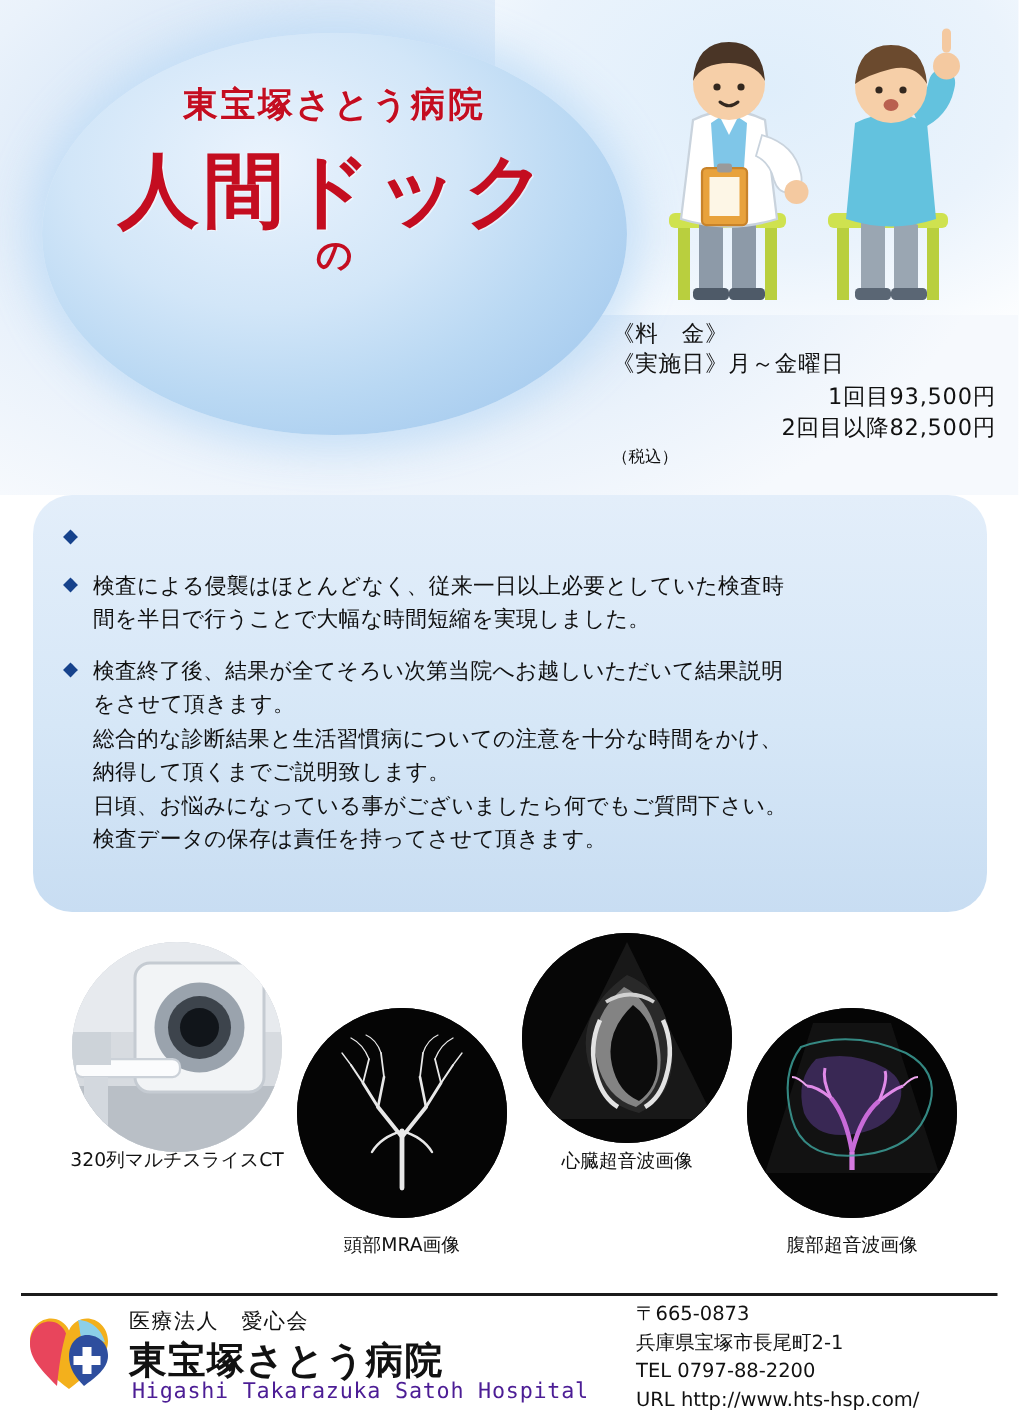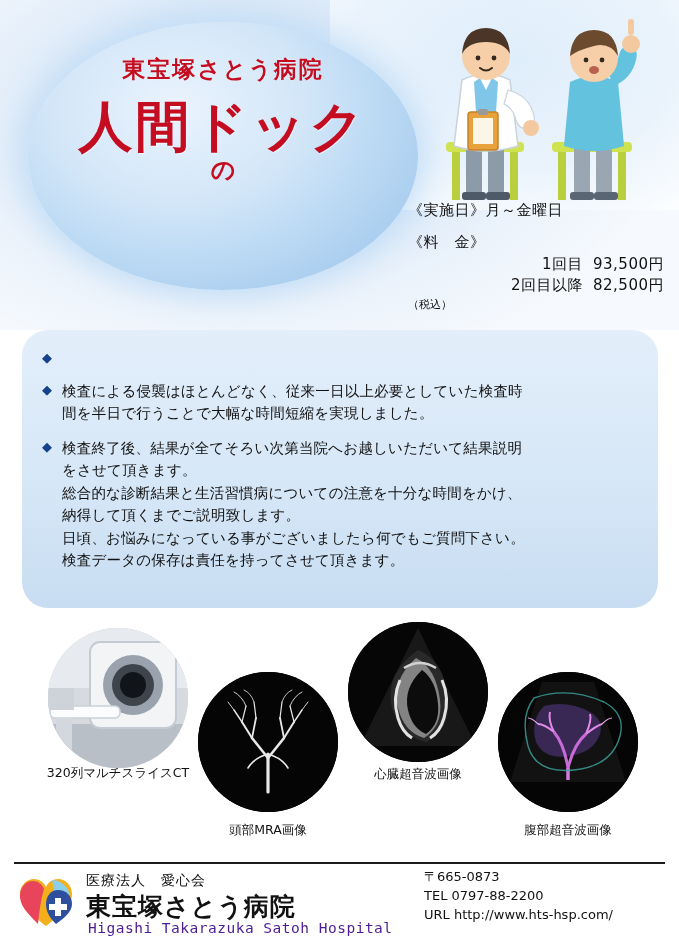--- a/index.html
+++ b/index.html
@@ -106,21 +106,21 @@
     font-weight: normal;
     letter-spacing: 0.5px;
   }
   .price-row {
     display: flex;
     justify-content: flex-end;
     font-size: 15px;
     letter-spacing: 0.5px;
     margin-top: 2px;
   }
-  .price-label { margin-right: 10px; }
+  .price-label { }
   .tax-note {
     text-align: left;
     font-size: 11px;
     margin-top: 2px;
     padding-right: 2px;
   }
 
   
   .features {
     position: absolute;
@@ -308,22 +308,22 @@
 
     <circle cx="162" cy="42" r="24" fill="#f6cfa8"></circle>
     <path d="M138 40 q2 -26 24 -26 q22 0 24 26 q-8 -14 -24 -10 q-16 4 -24 10 Z" fill="#6b4a2e"></path>
     <circle cx="154" cy="44" r="2.4" fill="#33281f"></circle>
     <circle cx="170" cy="44" r="2.4" fill="#33281f"></circle>
     <ellipse cx="162" cy="54" rx="5" ry="4" fill="#b9604f"></ellipse>
   </svg>
 </div>
 
 <div class="info-box">
+  <div class="info-line" style="margin-top:12px;">《料　金》</div>
   <div class="info-line">《実施日》月～金曜日</div>
-  <div class="info-line" style="margin-top:12px;">《料　金》</div>
   <div class="price-row">
     <span class="price-label">1回目</span>
     <span>93,500円</span>
   </div>
   <div class="price-row">
     <span class="price-label">2回目以降</span>
     <span>82,500円</span>
   </div>
   <div class="tax-note">（税込）</div>
 </div>
@@ -445,16 +445,17 @@
       <path d="M40 16 C48 16 54 22 54 30 C54 38 46 44 38 50 C32 44 28 38 28 30 C28 22 33 16 40 16 Z" fill="#2e4e9e"></path>
       <rect x="37" y="24" width="6" height="18" fill="#ffffff"></rect>
       <rect x="31" y="30" width="18" height="6" fill="#ffffff"></rect>
     </svg>
   </div>
   <div class="corp-name">医療法人　愛心会</div>
   <div class="corp-hospital">東宝塚さとう病院</div>
   <div class="corp-roman">Higashi Takarazuka Satoh Hospital</div>
   <div class="contact">
     <div>〒665-0873</div>
+    <div>兵庫県宝塚市長尾町2-1</div>
     <div>TEL  0797-88-2200</div>
     <div>URL  http://www.hts-hsp.com/</div>
   </div>
 </div>
 
 </body></html>

